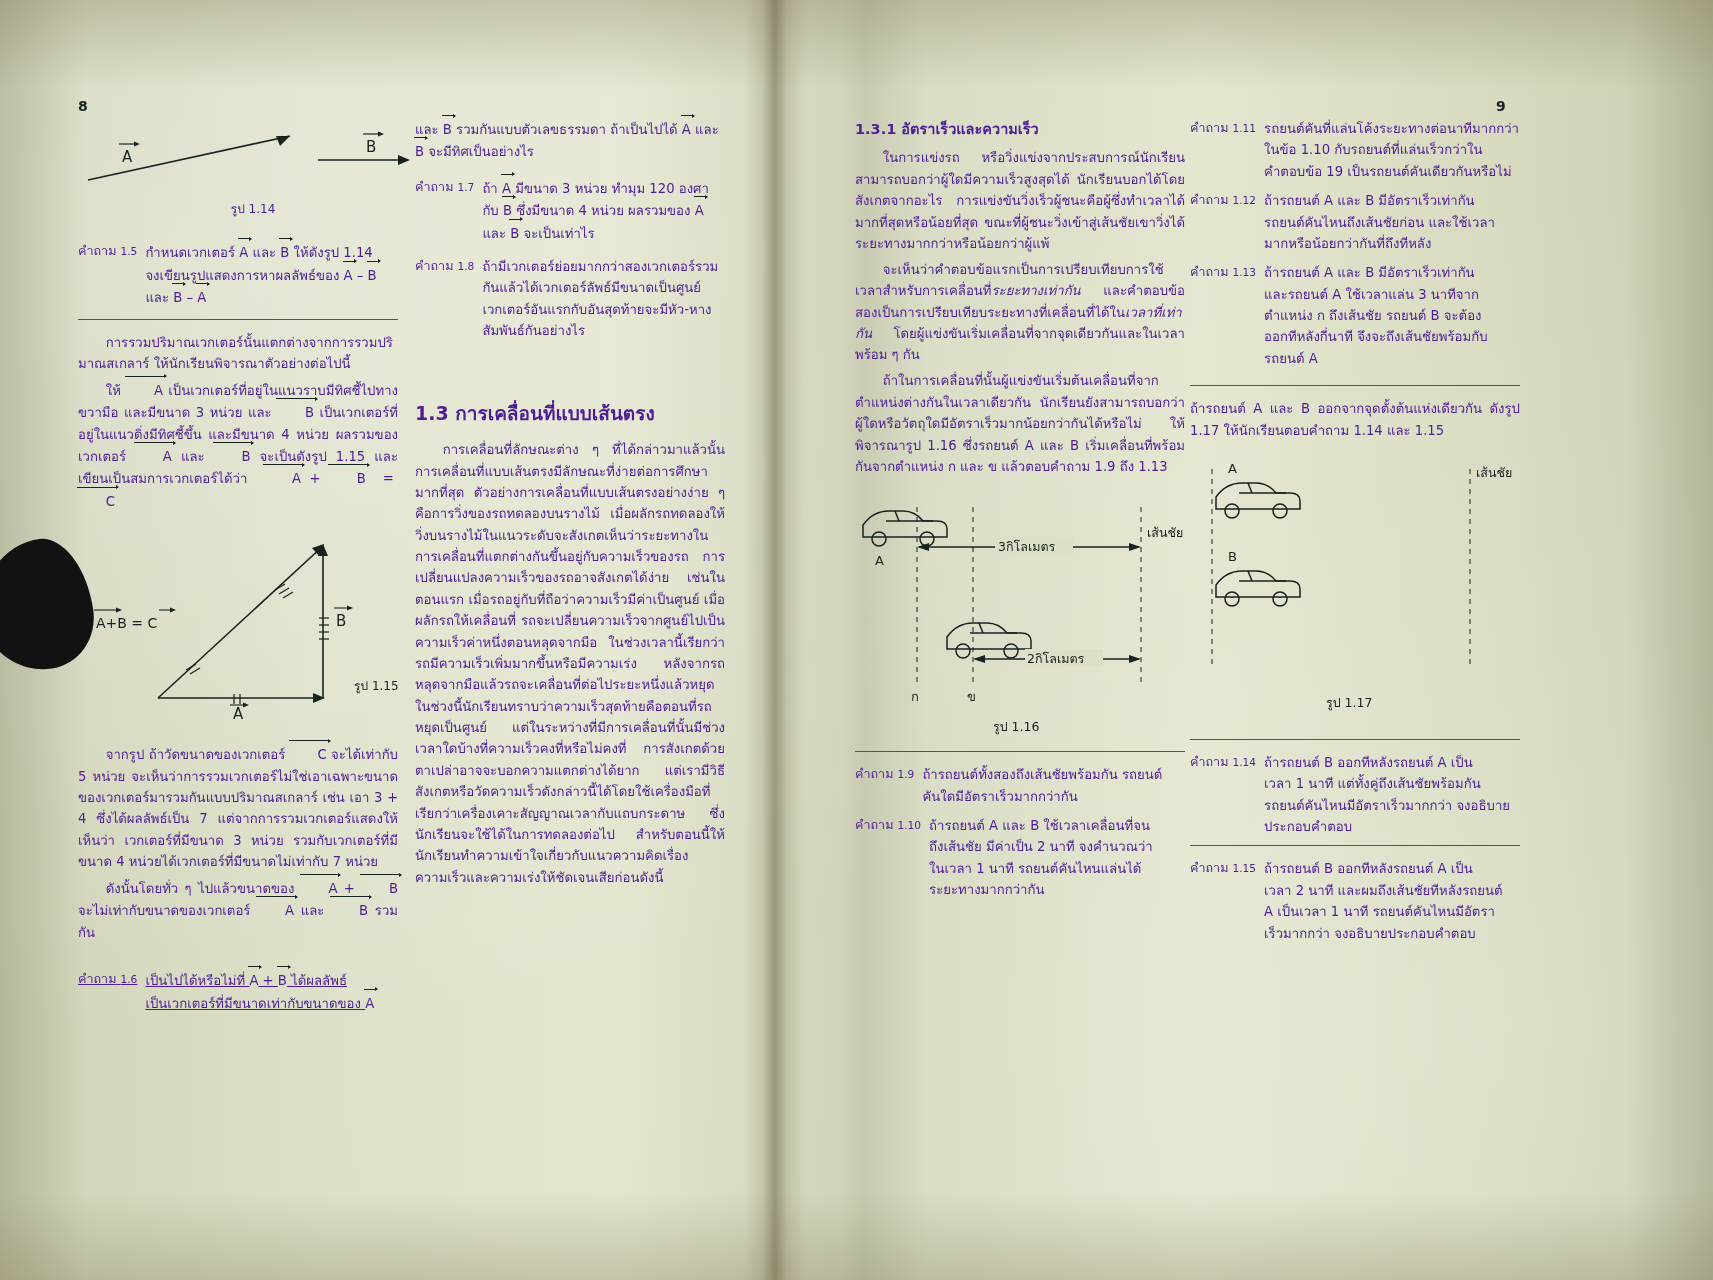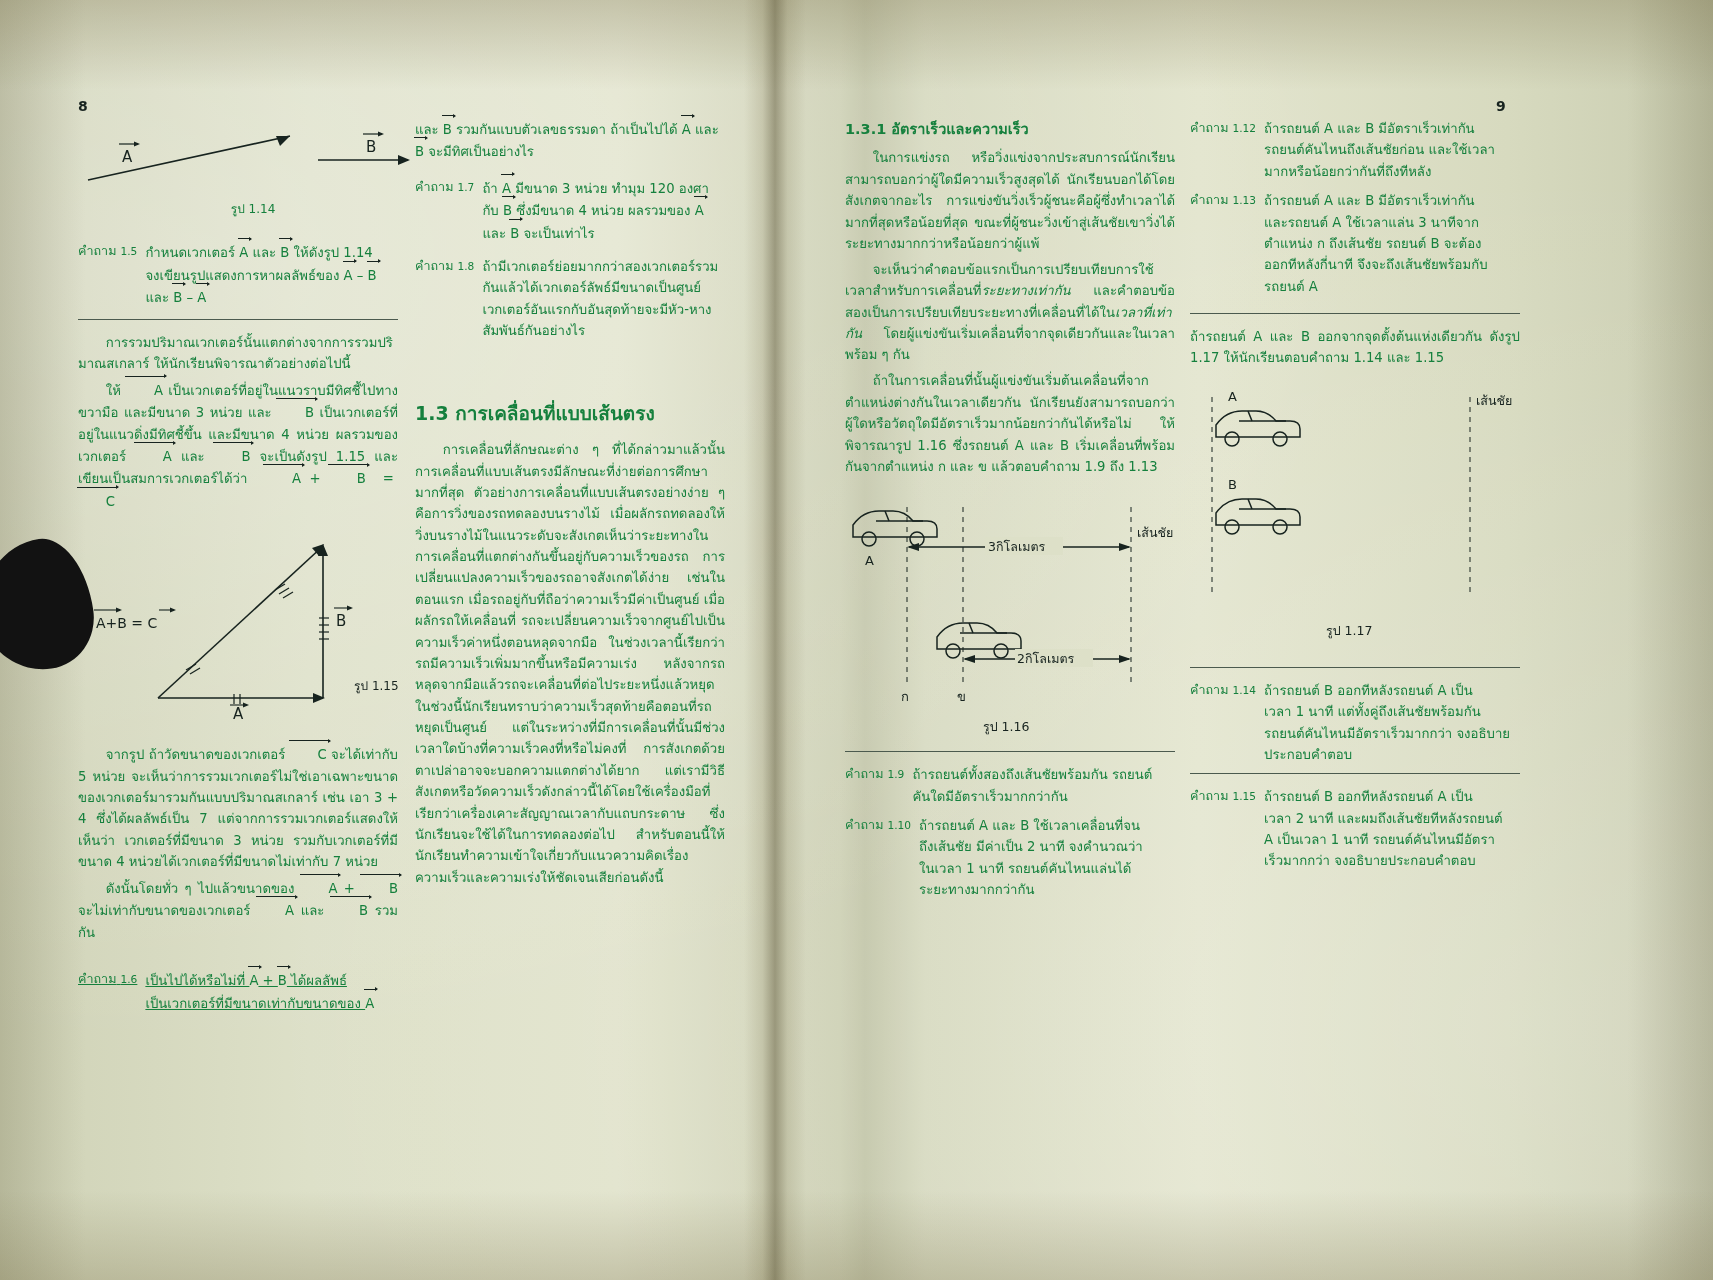--- a/index.html
+++ b/index.html
@@ -78,21 +78,21 @@
   .page {
     position: absolute;
     top: 0;
     height: 1280px;
   }
   .page-left { left: 0; width: 760px; }
   .page-right { left: 790px; width: 923px; }
 
   .col {
     position: absolute;
-    color: #15803d;
+    color: #4c1d95;
     font-family: "DejaVu Sans", sans-serif;
     font-size: 13.2px;
     line-height: 1.62;
   }
   .pnum {
     position: absolute;
     font-size: 14px;
     color: #17231f;
     font-weight: bold;
   }
@@ -299,21 +299,21 @@
         <div class="heading" style="margin-top:57px;">1.3  การเคลื่อนที่แบบเส้นตรง</div>
 
         <p class="indent" style="margin-top:10px;">การเคลื่อนที่ลักษณะต่าง ๆ   ที่ได้กล่าวมาแล้วนั้น การเคลื่อนที่แบบเส้นตรงมีลักษณะที่ง่ายต่อการศึกษามากที่สุด   ตัวอย่างการเคลื่อนที่แบบเส้นตรงอย่างง่าย ๆ  คือการวิ่งของรถทดลองบนรางไม้ เมื่อผลักรถทดลองให้วิ่งบนรางไม้ในแนวระดับจะสังเกตเห็นว่าระยะทางในการเคลื่อนที่แตกต่างกันขึ้นอยู่กับความเร็วของรถ   การเปลี่ยนแปลงความเร็วของรถอาจสังเกตได้ง่าย เช่นในตอนแรก  เมื่อรถอยู่กับที่ถือว่าความเร็วมีค่าเป็นศูนย์ เมื่อผลักรถให้เคลื่อนที่ รถจะเปลี่ยนความเร็วจากศูนย์ไปเป็นความเร็วค่าหนึ่งตอนหลุดจากมือ ในช่วงเวลานี้เรียกว่า  รถมีความเร็วเพิ่มมากขึ้นหรือมีความเร่ง   หลังจากรถหลุดจากมือแล้วรถจะเคลื่อนที่ต่อไประยะหนึ่งแล้วหยุด    ในช่วงนี้นักเรียนทราบว่าความเร็วสุดท้ายคือตอนที่รถหยุดเป็นศูนย์   แต่ในระหว่างที่มีการเคลื่อนที่นั้นมีช่วงเวลาใดบ้างที่ความเร็วคงที่หรือไม่คงที่  การสังเกตด้วยตาเปล่าอาจจะบอกความแตกต่างได้ยาก แต่เรามีวิธีสังเกตหรือวัดความเร็วดังกล่าวนี้ได้โดยใช้เครื่องมือที่เรียกว่าเครื่องเคาะสัญญาณเวลากับแถบกระดาษ   ซึ่งนักเรียนจะใช้ได้ในการทดลองต่อไป  สำหรับตอนนี้ให้นักเรียนทำความเข้าใจเกี่ยวกับแนวความคิดเรื่องความเร็วและความเร่งให้ชัดเจนเสียก่อนดังนี้</p>
       </div>
     </div>
 
     <div class="page page-right">
 
       <div class="pnum" style="left:706px; top:98px;">9</div>
 
-      <div class="col" style="left:55px; top:118px; width:330px;">
+      <div class="col" style="left:65px; top:118px; width:330px;">
 
         <div class="subheading">1.3.1  อัตราเร็วและความเร็ว</div>
 
         <p class="indent">ในการแข่งรถ  หรือวิ่งแข่งจากประสบการณ์นักเรียนสามารถบอกว่าผู้ใดมีความเร็วสูงสุดได้ นักเรียนบอกได้โดยสังเกตจากอะไร  การแข่งขันวิ่งเร็วผู้ชนะคือผู้ซึ่งทำเวลาได้มากที่สุดหรือน้อยที่สุด   ขณะที่ผู้ชนะวิ่งเข้าสู่เส้นชัยเขาวิ่งได้ระยะทางมากกว่าหรือน้อยกว่าผู้แพ้</p>
         <p class="indent">
           จะเห็นว่าคำตอบข้อแรกเป็นการเปรียบเทียบการใช้เวลาสำหรับการเคลื่อนที่<span class="italic">ระยะทางเท่ากัน</span> และคำตอบข้อสองเป็นการเปรียบเทียบระยะทางที่เคลื่อนที่ได้ใน<span class="italic">เวลาที่เท่ากัน</span> โดยผู้แข่งขันเริ่มเคลื่อนที่จากจุดเดียวกันและในเวลาพร้อม ๆ กัน
         </p>
         <p class="indent">ถ้าในการเคลื่อนที่นั้นผู้แข่งขันเริ่มต้นเคลื่อนที่จากตำแหน่งต่างกันในเวลาเดียวกัน นักเรียนยังสามารถบอกว่าผู้ใดหรือวัตถุใดมีอัตราเร็วมากน้อยกว่ากันได้หรือไม่ ให้พิจารณารูป 1.16 ซึ่งรถยนต์ A และ B เริ่มเคลื่อนที่พร้อมกันจากตำแหน่ง ก และ ข แล้วตอบคำถาม 1.9 ถึง 1.13</p>
 
         <div class="fig" style="margin-top:10px;">
@@ -386,20 +386,31 @@
             <div>ถ้ารถยนต์ A และ B ใช้เวลาเคลื่อนที่จน</div>
             <div>ถึงเส้นชัย  มีค่าเป็น 2 นาที จงคำนวณว่า</div>
             <div>ในเวลา 1 นาที  รถยนต์คันไหนแล่นได้</div>
             <div>ระยะทางมากกว่ากัน</div>
           </div>
         </div>
       </div>
 
       <div class="col" style="left:400px; top:118px; width:330px;">
 
+        <div class="qa">
+          <div class="lbl">
+            <span>คำถาม</span>
+            <span class="num">1.11</span>
+          </div>
+          <div class="bod">
+            <div>รถยนต์คันที่แล่นโค้งระยะทางต่อนาทีมากกว่า</div>
+            <div>ในข้อ 1.10  กับรถยนต์ที่แล่นเร็วกว่าใน</div>
+            <div>คำตอบข้อ 19 เป็นรถยนต์คันเดียวกันหรือไม่</div>
+          </div>
+        </div>
 
         <div class="qa">
           <div class="lbl">
             <span>คำถาม</span>
             <span class="num">1.12</span>
           </div>
           <div class="bod">
             <div>ถ้ารถยนต์ A และ B มีอัตราเร็วเท่ากัน</div>
             <div>รถยนต์คันไหนถึงเส้นชัยก่อน และใช้เวลา</div>
             <div>มากหรือน้อยกว่ากันที่ถึงทีหลัง</div>

